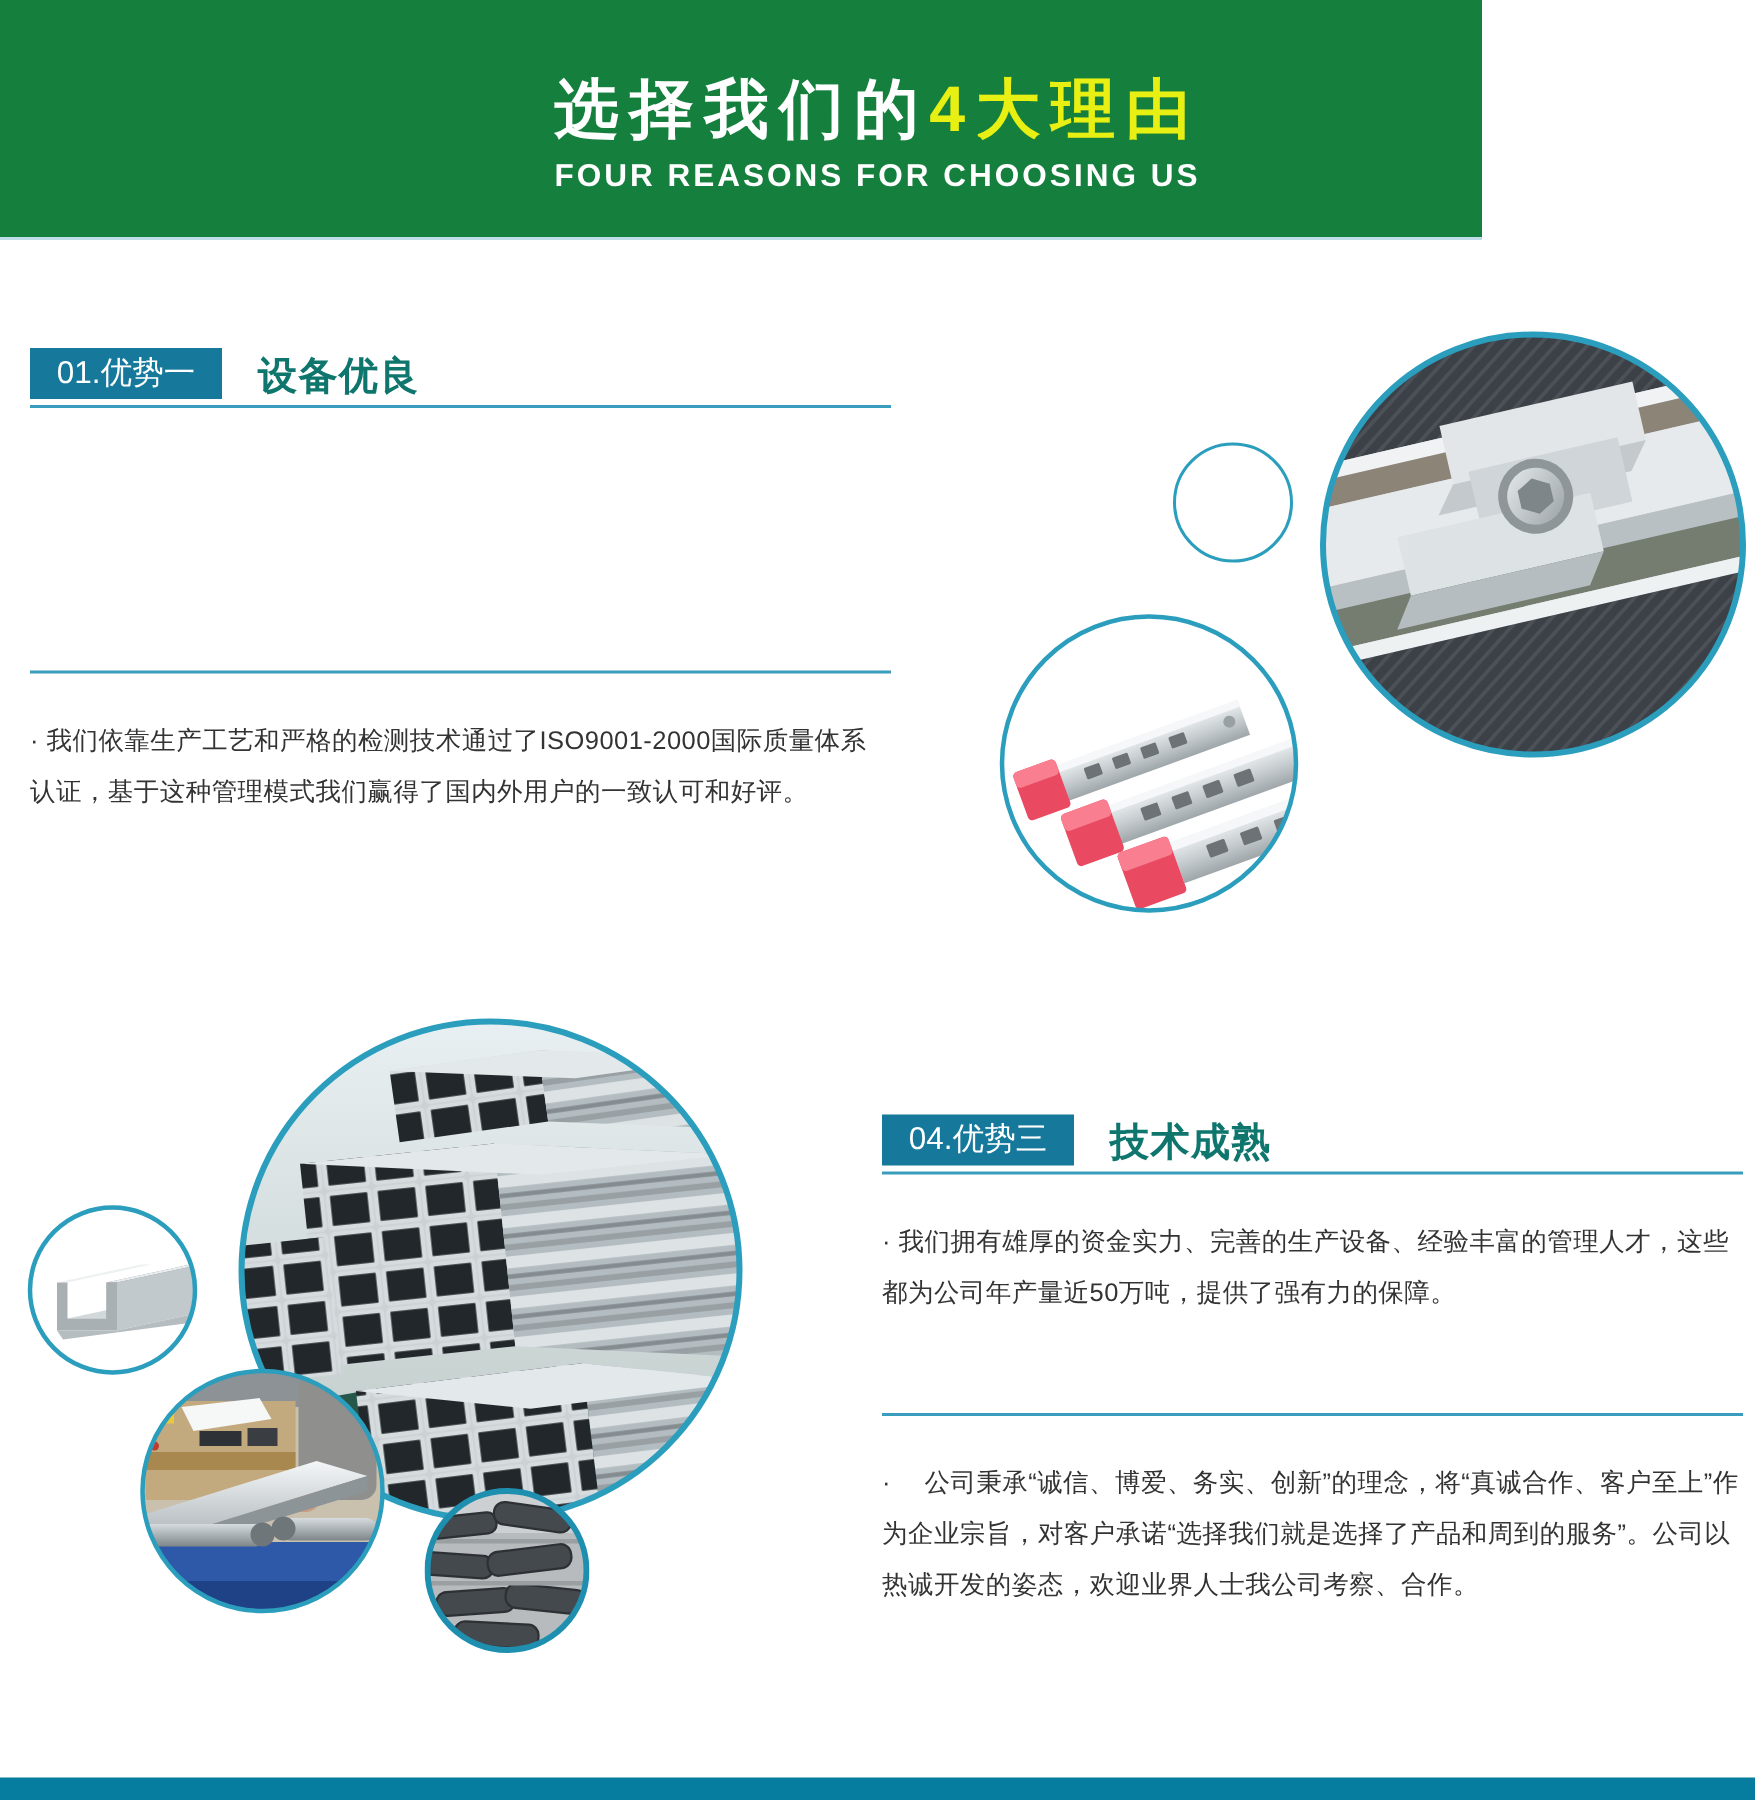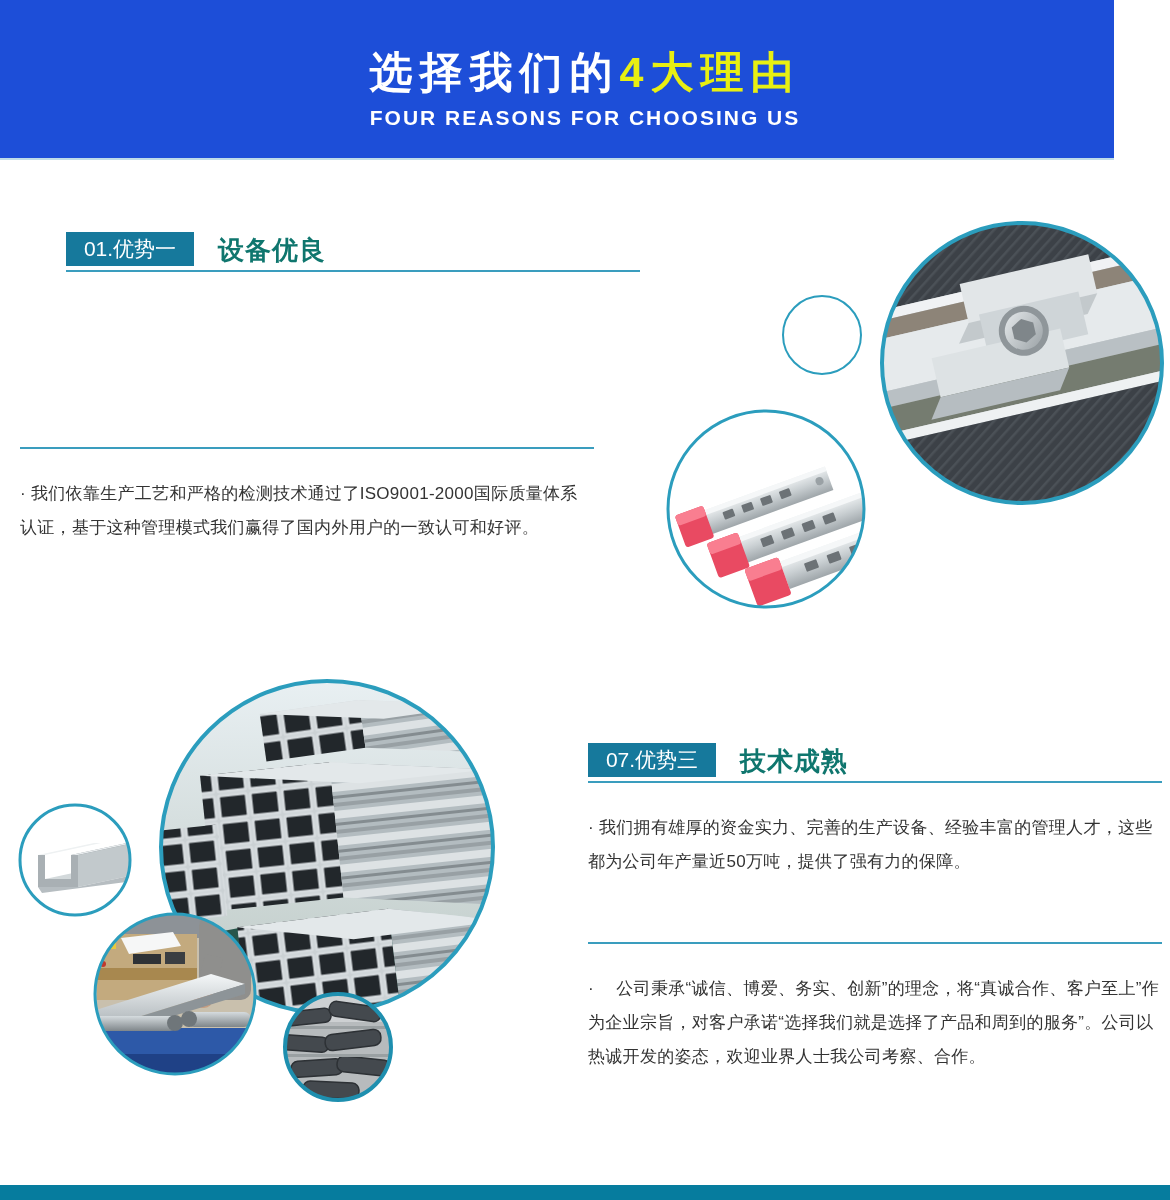--- a/index.html
+++ b/index.html
@@ -1,20 +1,20 @@
 <!DOCTYPE html>
 <html><head>
 <meta charset="utf-8">
 <style>
   html,body{margin:0;padding:0;background:#fff;}
   #page{position:relative;width:1170px;height:1200px;background:#fff;overflow:hidden;
         font-family:"Liberation Sans","DejaVu Sans",sans-serif;}
   
-  #hero{position:absolute;left:0;top:0;width:1114px;height:158px;background:#1d4ed8;
-        border-bottom:2px solid #BFDCE9;}
+  #hero{position:absolute;left:0;top:0;width:960px;height:158px;background:#15803d;
+        border-bottom:2px solid #BFDCE9;padding-left:28px;}
   #hero-title{position:absolute;left:0;top:44px;width:1170px;text-align:center;
         font-size:43px;font-weight:bold;letter-spacing:7px;color:#fff;}
   #hero-title .yellow{color:#E8EF12;}
   #hero-sub{position:absolute;left:0;top:106px;width:1170px;text-align:center;
         font-size:21px;font-weight:bold;letter-spacing:2px;color:#fff;}
   
   .adv{position:absolute;width:574px;}
   .adv-head{display:flex;align-items:flex-end;height:34px;}
   .badge{width:128px;height:34px;background:#16799C;color:#fff;font-size:21px;
         line-height:34px;text-align:center;flex:0 0 auto;}
@@ -33,36 +33,36 @@
 </head>
 <body>
 
 <div id="page">
 
   <div id="hero">
     <div id="hero-title"><span>选择我们的</span><span class="yellow">4大理由</span></div>
     <div id="hero-sub">FOUR REASONS FOR CHOOSING US</div>
   </div>
 
-  <section class="adv" style="left:20px;top:232px;margin-left:46px;">
+  <section class="adv" style="left:20px;top:232px;">
     <div class="adv-head">
       <div class="badge">01.优势一</div>
       <h3 class="adv-title">设备优良</h3>
     </div>
     <div class="adv-line"></div>
   </section>
 
   <section class="adv" style="left:20px;top:443px;">
     <div class="adv-line"></div>
     <p class="adv-body">· 我们依靠生产工艺和严格的检测技术通过了ISO9001-2000国际质量体系认证，基于这种管理模式我们赢得了国内外用户的一致认可和好评。</p>
   </section>
 
   <section class="adv" style="left:588px;top:743px;">
     <div class="adv-head">
-      <div class="badge">07.优势三</div>
+      <div class="badge">04.优势三</div>
       <h3 class="adv-title">技术成熟</h3>
     </div>
     <div class="adv-line"></div>
     <p class="adv-body">· 我们拥有雄厚的资金实力、完善的生产设备、经验丰富的管理人才，这些都为公司年产量近50万吨，提供了强有力的保障。</p>
   </section>
 
   <section class="adv" style="left:588px;top:938px;">
     <div class="adv-line"></div>
     <p class="adv-body">·　 公司秉承“诚信、博爱、务实、创新”的理念，将“真诚合作、客户至上”作为企业宗旨，对客户承诺“选择我们就是选择了产品和周到的服务”。公司以热诚开发的姿态，欢迎业界人士我公司考察、合作。</p>
   </section>

